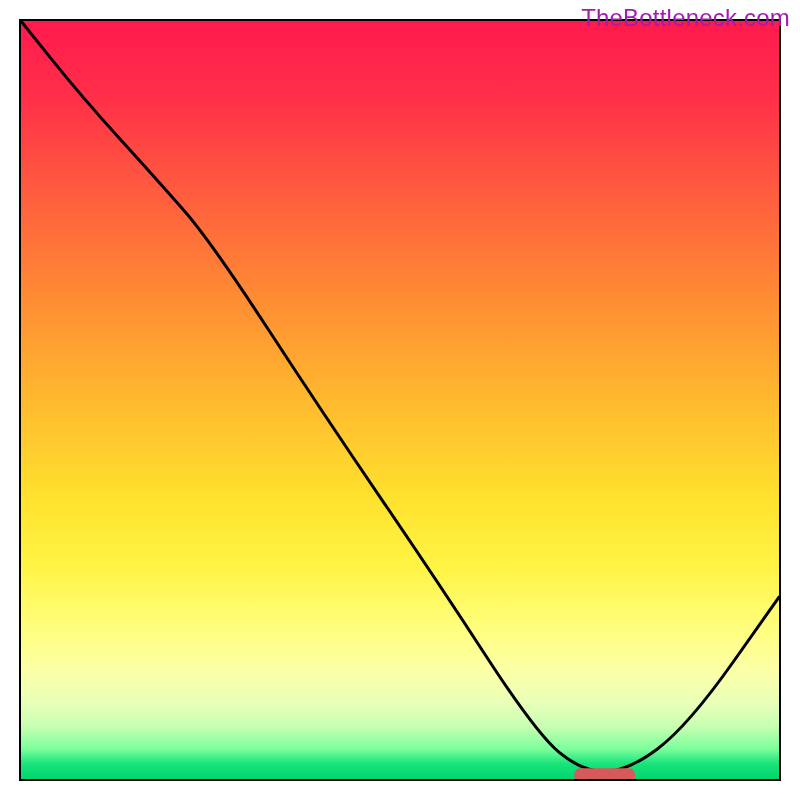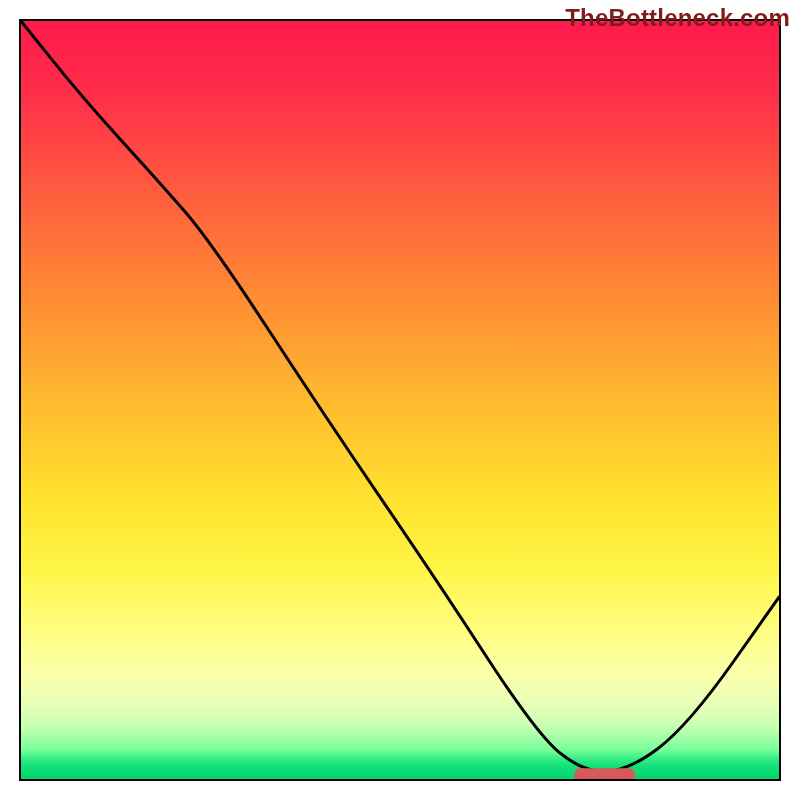--- a/index.html
+++ b/index.html
@@ -14,22 +14,22 @@
   .chart-container {
     position: relative;
     width: 800px;
     height: 800px;
   }
   .watermark {
     position: absolute;
     top: 4px;
     right: 10px;
     font-size: 24px;
-    font-weight: 700;
-    color: #7f1d1d;
+    font-weight: 400;
+    color: #a21caf;
     letter-spacing: 0.2px;
     z-index: 3;
   }
   .plot-area {
     position: absolute;
     left: 19px;
     top: 19px;
     width: 762px;
     height: 762px;
     border: 2px solid #000;

